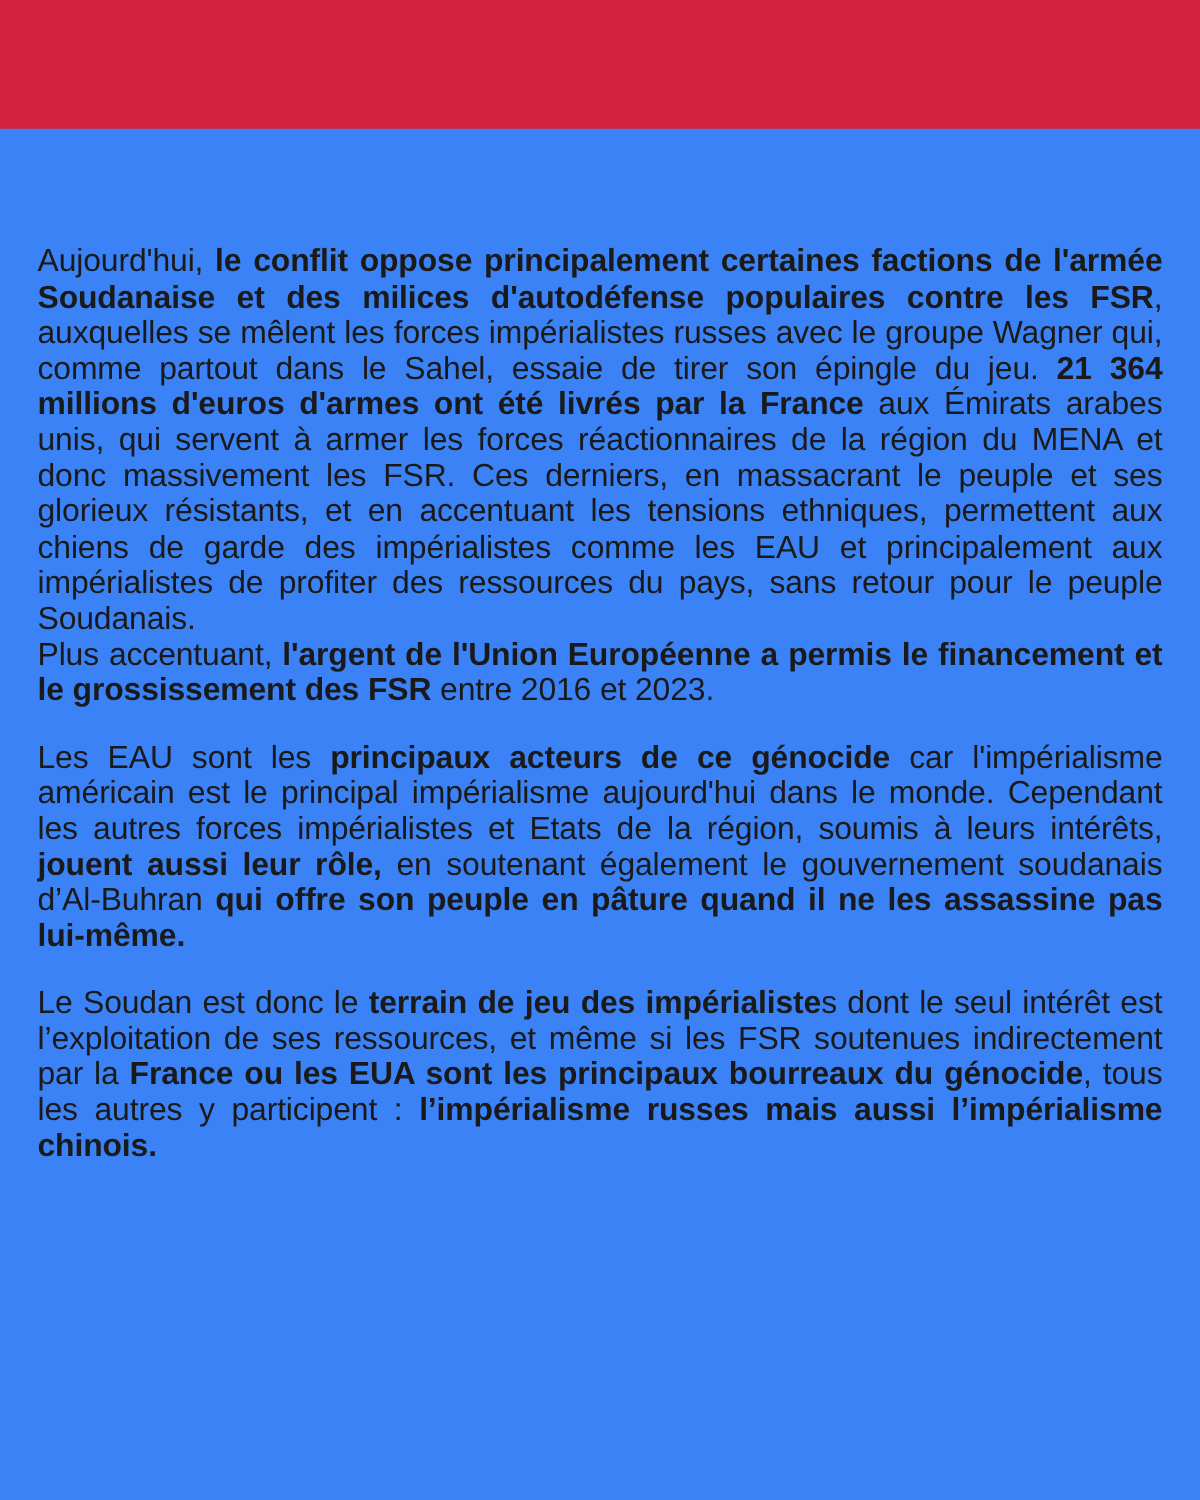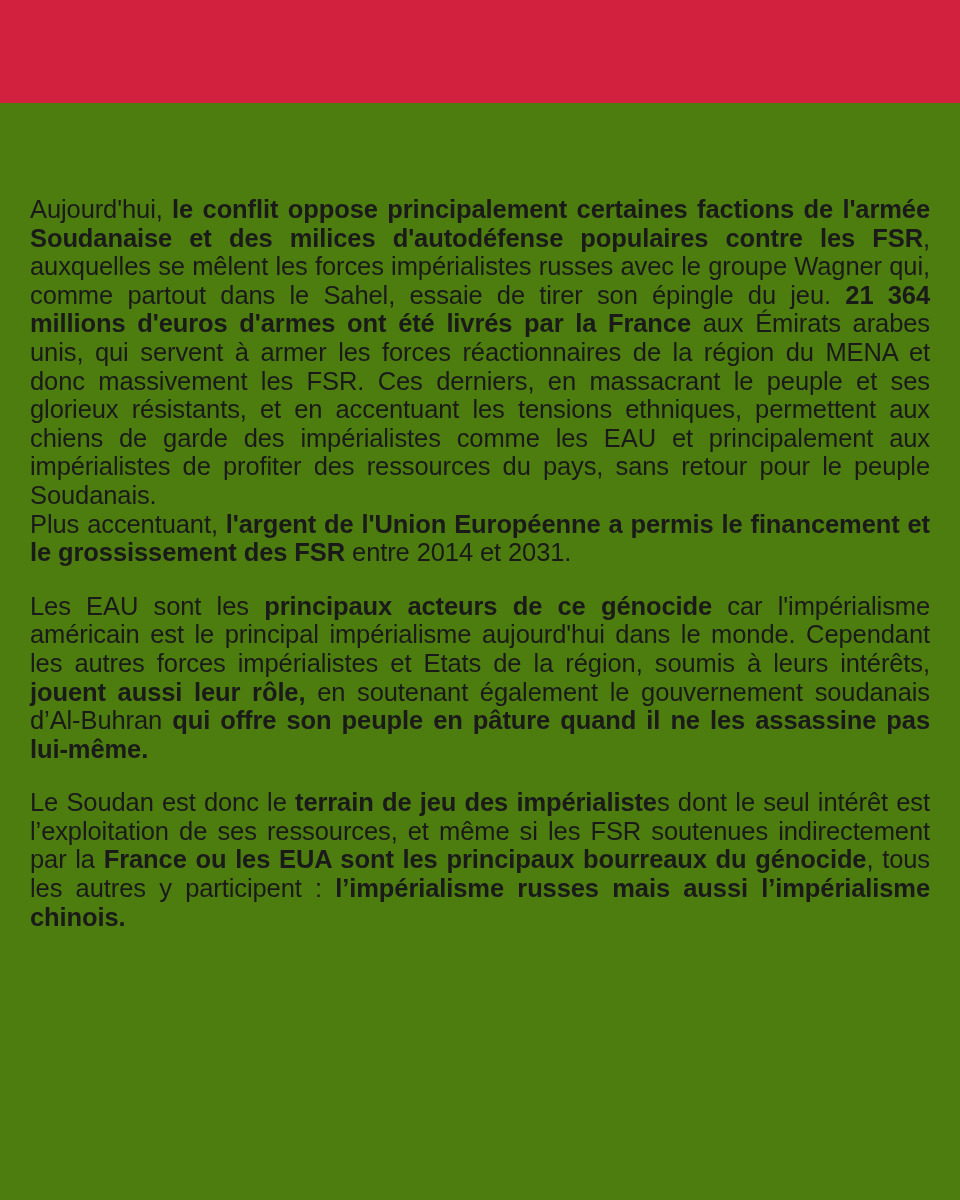--- a/index.html
+++ b/index.html
@@ -10,21 +10,21 @@
     width: 960px;
     height: 1200px;
     background: #ffffff;
     font-family: "Liberation Sans", sans-serif;
     overflow: hidden;
   }
   .page {
     position: relative;
     width: 960px;
     height: 1200px;
-    background: #4d7c0f;
+    background: #3b82f6;
   }
   .top-banner {
     width: 960px;
     height: 103px;
     background: #d2213f;
   }
   .content {
     padding: 92px 30px 0 30px;
     box-sizing: border-box;
   }
@@ -49,20 +49,20 @@
 </style>
 </head>
 <body>
 
 <div class="page">
 
   <div class="top-banner" style="background: rgb(210, 33, 63);"></div>
 
   <div class="content">
     <p class="para" style="color: rgb(26, 26, 26);"><span>Aujourd'hui, </span><span class="b">le conflit oppose principalement certaines factions de l'armée Soudanaise et des milices d'autodéfense populaires contre les FSR</span><span>, auxquelles se mêlent les forces impérialistes russes avec le groupe Wagner qui, comme partout dans le Sahel, essaie de tirer son épingle du jeu. </span><span class="b">21 364 millions d'euros d'armes ont été livrés par la France</span><span> aux Émirats arabes unis, qui servent à armer les forces réactionnaires de la région du MENA et donc massivement les FSR. Ces derniers, en massacrant le peuple et ses glorieux résistants, et en accentuant les tensions ethniques, permettent aux chiens de garde des impérialistes comme les EAU et principalement aux impérialistes de profiter des ressources du pays, sans retour pour le peuple Soudanais.</span></p>
-    <p class="para" style="color: rgb(26, 26, 26);"><span>Plus accentuant, </span><span class="b">l'argent de l'Union Européenne a permis le financement et le grossissement des FSR</span><span> entre 2014 et 2031.</span></p>
+    <p class="para" style="color: rgb(26, 26, 26);"><span>Plus accentuant, </span><span class="b">l'argent de l'Union Européenne a permis le financement et le grossissement des FSR</span><span> entre 2016 et 2023.</span></p>
     <div class="gap"></div>
     <p class="para" style="color: rgb(26, 26, 26);"><span>Les EAU sont les </span><span class="b">principaux acteurs de ce génocide</span><span> car l'impérialisme américain est le principal impérialisme aujourd'hui dans le monde. Cependant les autres forces impérialistes et Etats de la région, soumis à leurs intérêts, </span><span class="b">jouent aussi leur rôle,</span><span> en soutenant également le gouvernement soudanais d’Al-Buhran </span><span class="b">qui offre son peuple en pâture quand il ne les assassine pas lui-même.</span></p>
     <div class="gap"></div>
     <p class="para" style="color: rgb(26, 26, 26);"><span>Le Soudan est donc le </span><span class="b">terrain de jeu des impérialiste</span><span>s dont le seul intérêt est l’exploitation de ses ressources, et même si les FSR soutenues indirectement par la </span><span class="b">France ou les EUA sont les principaux bourreaux du génocide</span><span>, tous les autres y participent : </span><span class="b">l’impérialisme russes mais aussi l’impérialisme chinois.</span></p>
   </div>
 
 </div>
 
 </body></html>

